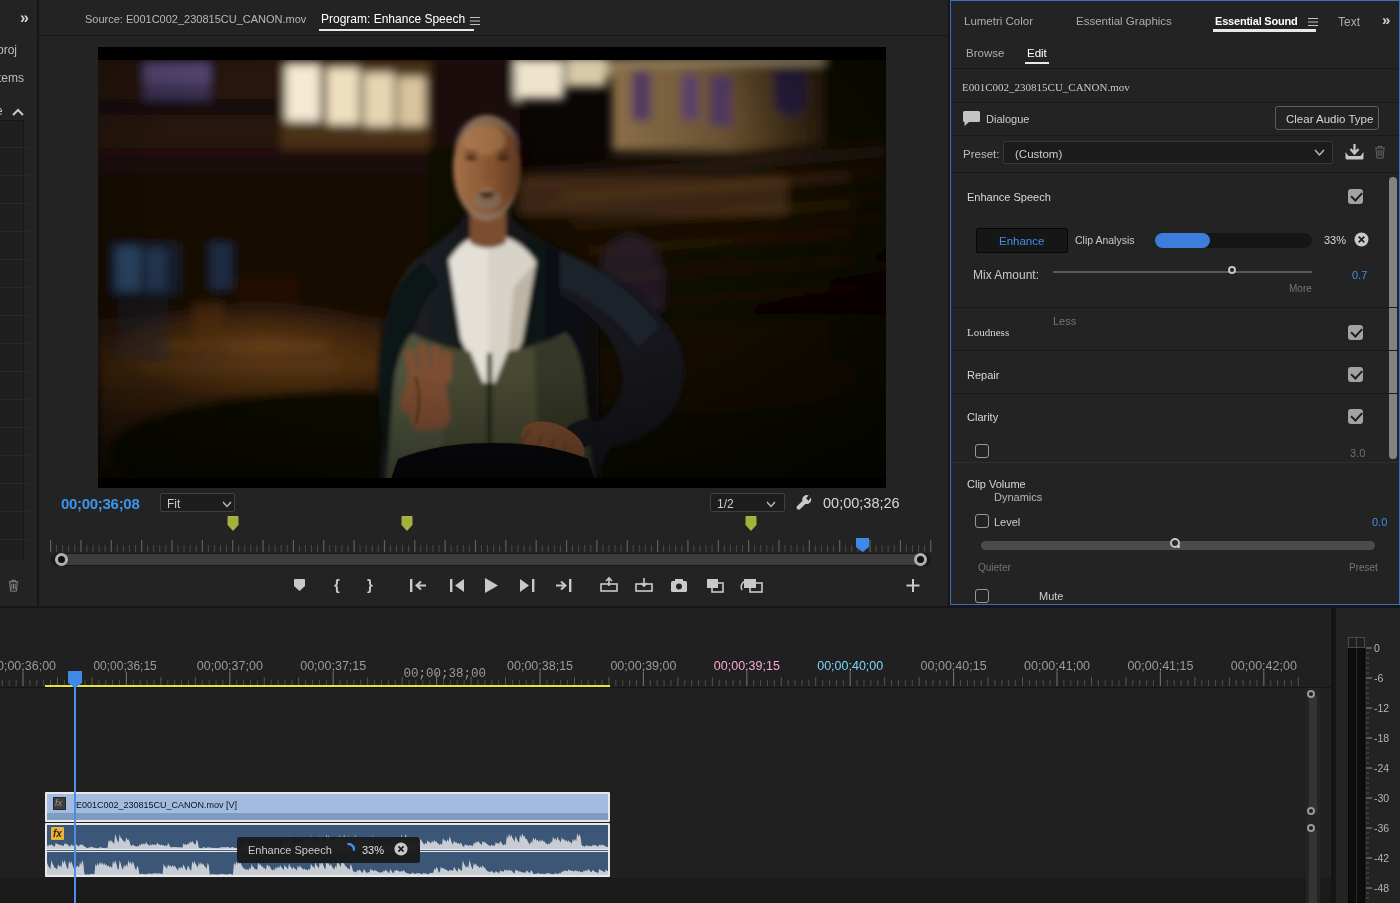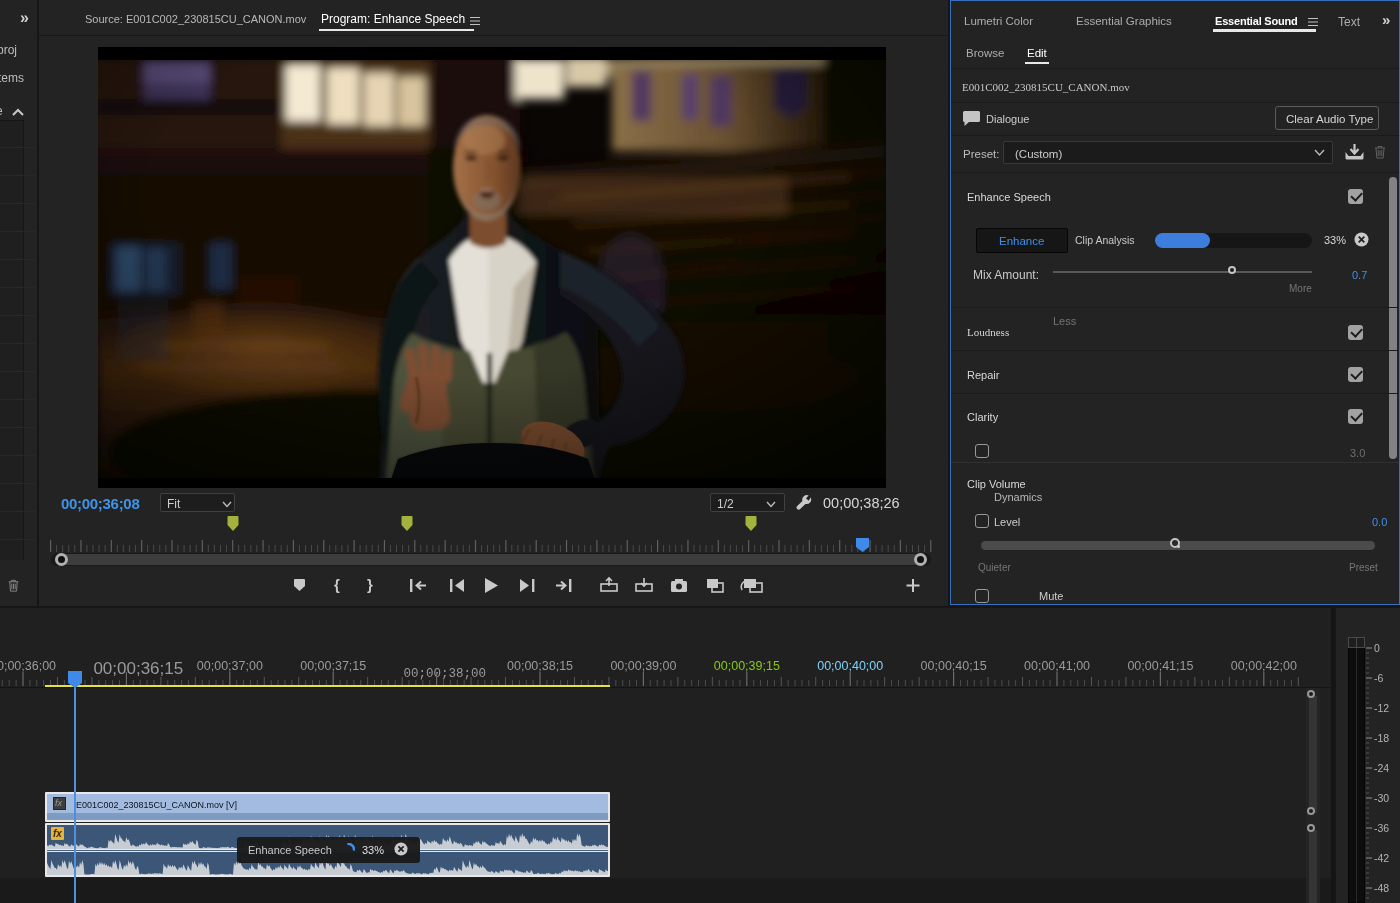--- a/index.html
+++ b/index.html
@@ -539,27 +539,27 @@
     <div class="abs" style="left:225.5px;top:543.5px;width:3px;height:3px;border-radius:50%;background:#d0d0d0;"></div>
     <div class="txt" style="left:27px;top:561px;font-size:10px;color:#757575;">Quieter</div>
     <div class="txt" style="left:398px;top:561px;font-size:10px;color:#757575;">Preset</div>
     <div class="abs ucheck" style="left:24px;top:588px;"></div>
     <div class="txt" style="left:43px;top:589px;font-size:11px;color:#cccccc;margin-left:45px;">Mute</div>
   </div>
 
   <div class="abs" id="timeline" style="left:0;top:608px;width:1334px;height:295px;background:#202020;overflow:hidden;">
     <div id="tlabels">
         <div class="txt" style="left:-10px;top:51px;font-size:12.5px;color:#9a9a9a;">00;00;36;00</div>
-        <div class="txt" style="left:93.4px;top:51px;font-size:17px;color:#9a9a9a;">00;00;36;15</div>
+        <div class="txt" style="left:93.4px;top:51px;font-size:12px;color:#9a9a9a;">00;00;36;15</div>
         <div class="txt" style="left:196.8px;top:51px;font-size:12.5px;color:#9a9a9a;">00;00;37;00</div>
         <div class="txt" style="left:300.20000000000005px;top:51px;font-size:12.5px;color:#9a9a9a;">00;00;37;15</div>
         <div class="txt" style="left:403.6px;top:59px;font-size:12.5px;color:#9a9a9a;font-family:Liberation Mono, monospace;">00;00;38;00</div>
         <div class="txt" style="left:507px;top:51px;font-size:12.5px;color:#9a9a9a;">00;00;38;15</div>
         <div class="txt" style="left:610.4000000000001px;top:51px;font-size:12.5px;color:#9a9a9a;">00;00;39;00</div>
-        <div class="txt" style="left:713.8000000000001px;top:51px;font-size:12.5px;color:#84cc16;">00;00;39;15</div>
+        <div class="txt" style="left:713.8000000000001px;top:51px;font-size:12.5px;color:#f9a8d4;">00;00;39;15</div>
         <div class="txt" style="left:817.2px;top:51px;font-size:12.5px;color:#7dd3fc;">00;00;40;00</div>
         <div class="txt" style="left:920.6px;top:51px;font-size:12.5px;color:#9a9a9a;">00;00;40;15</div>
         <div class="txt" style="left:1024px;top:51px;font-size:12.5px;color:#9a9a9a;">00;00;41;00</div>
         <div class="txt" style="left:1127.4px;top:51px;font-size:12.5px;color:#9a9a9a;">00;00;41;15</div>
         <div class="txt" style="left:1230.8000000000002px;top:51px;font-size:12.5px;color:#9a9a9a;">00;00;42;00</div>
       </div>
     <svg class="abs" id="tticks" style="left:0;top:0;" width="1334" height="80">
         <rect x="1.8200000000000003" y="72" width="1" height="6" fill="#4c4c4c"></rect>
         <rect x="8.713333333333333" y="72" width="1" height="6" fill="#4c4c4c"></rect>
         <rect x="15.606666666666666" y="72" width="1" height="6" fill="#4c4c4c"></rect>

